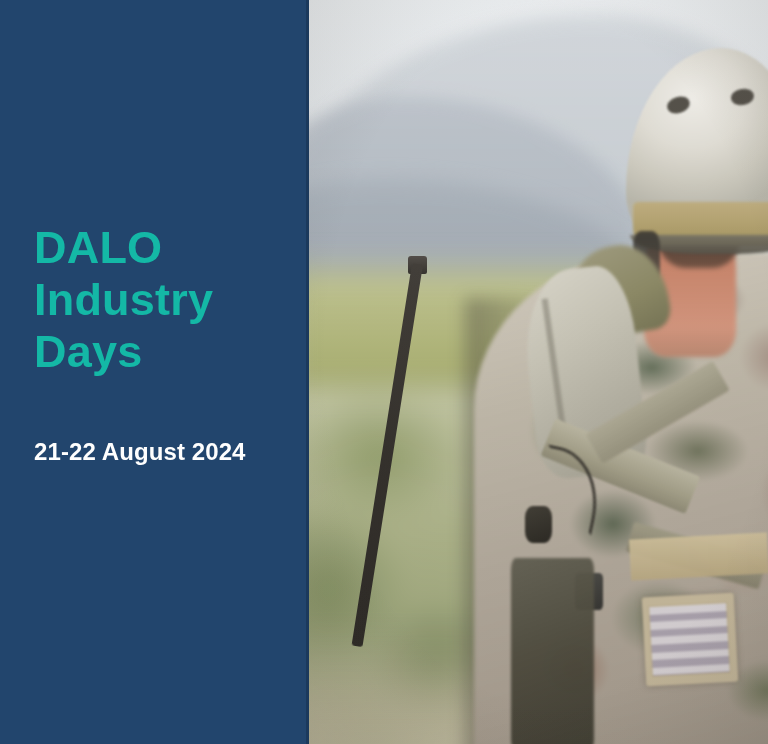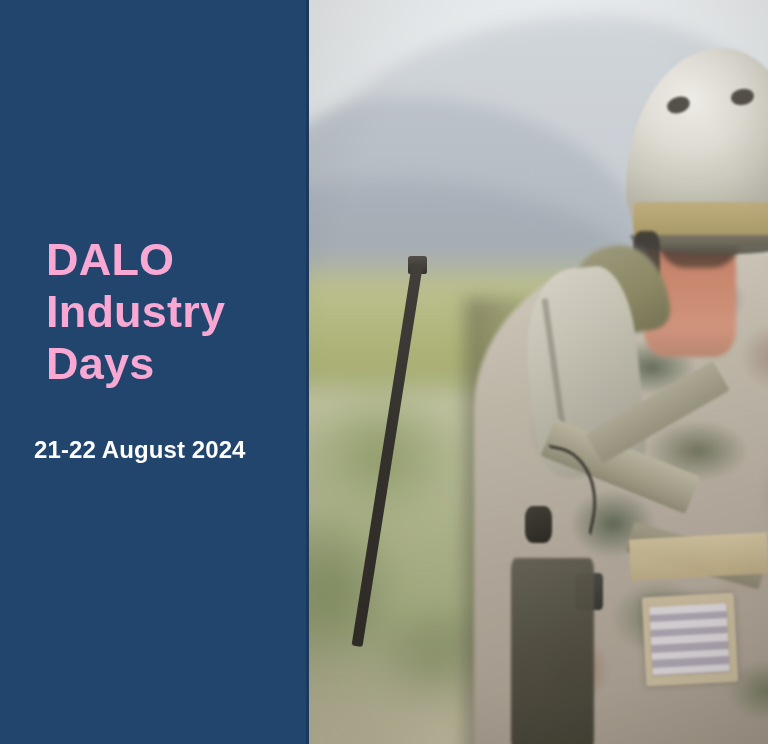--- a/index.html
+++ b/index.html
@@ -37,30 +37,30 @@
     background: #1a3557;
     opacity: .75;
   }
   .brand-inner {
     position: absolute;
     left: 34px;
     top: 222px;
     width: 258px;
   }
   .event-title {
-    color: #f9a8d4;
+    color: #14b8a6;
     font-size: 45px;
     font-weight: 700;
     line-height: 52px;
     letter-spacing: .2px;
-    margin: 12px;
+    margin: 0;
     white-space: pre-line;
   }
   .event-meta {
-    margin-top: 42px;
+    margin-top: 56px;
   }
   .event-dates,
   .event-location {
     color: #fefefe;
     font-size: 24px;
     font-weight: 700;
     line-height: 35px;
     letter-spacing: .1px;
     margin: 0;
   }

